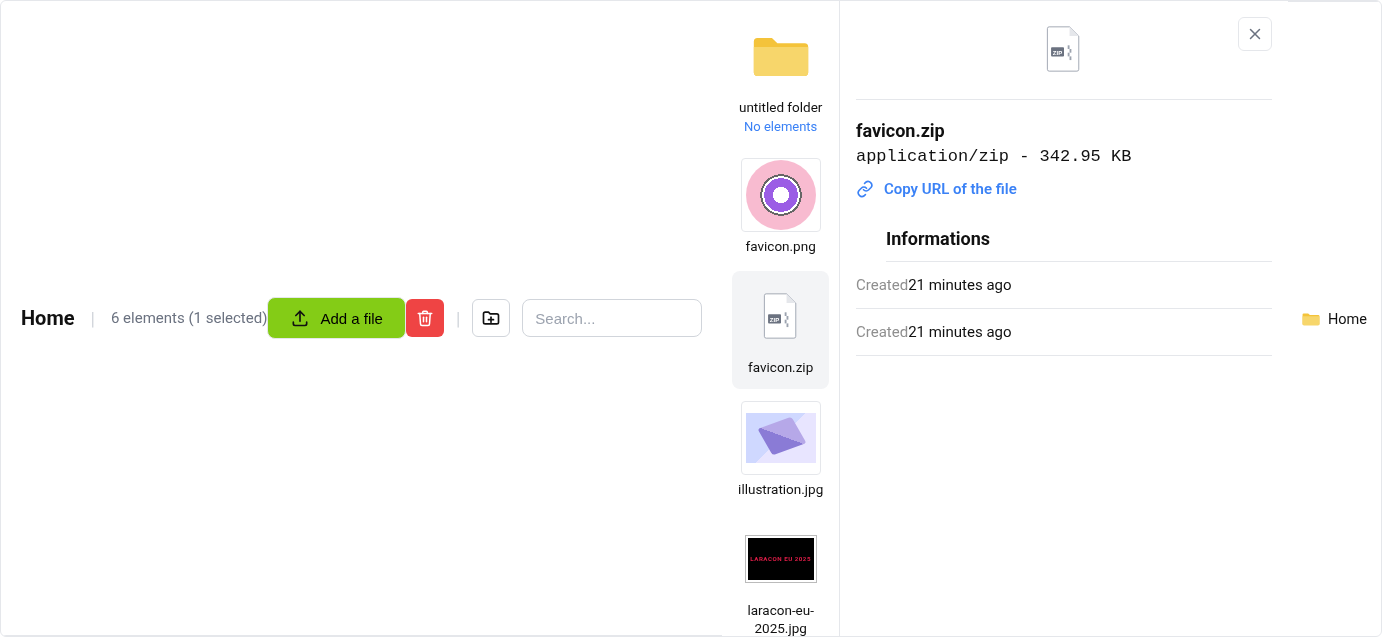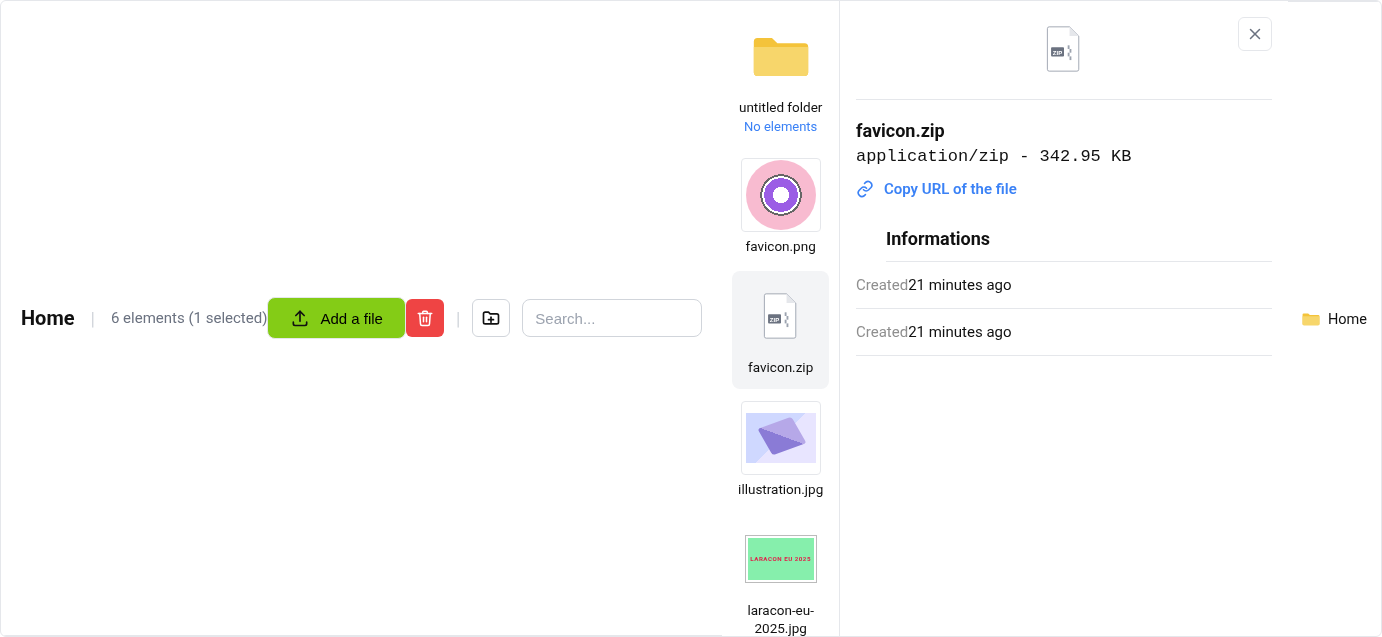--- a/index.html
+++ b/index.html
@@ -93,21 +93,21 @@
     display: flex; align-items: center; justify-content: center;
     position: relative;
   }
   .illus-thumb::after {
     content: ""; position: absolute; width: 36px; height: 30px;
     background: linear-gradient(45deg, #8a7bd6 0 50%, #b6a8e8 50% 100%);
     transform: rotate(-20deg) skewX(10deg);
     top: 8px; left: 18px; border-radius: 3px;
   }
   .laracon-thumb {
-    width: 70px; height: 46px; background: #86efac; color: #e11d48;
+    width: 70px; height: 46px; background: #000000; color: #e11d48;
     font-size: 6.2px; font-weight: 700; display: flex; align-items: center; justify-content: center;
     letter-spacing: 0.5px; border: 2px solid #fff; box-shadow: 0 0 0 1px #bbb;
   }
   
   .details {
     width: 448px; padding: 20px 16px 16px 16px; display: flex; flex-direction: column;
     overflow: auto;
   }
   .details-head {
     position: relative; display: flex; flex-direction: column; align-items: center;

